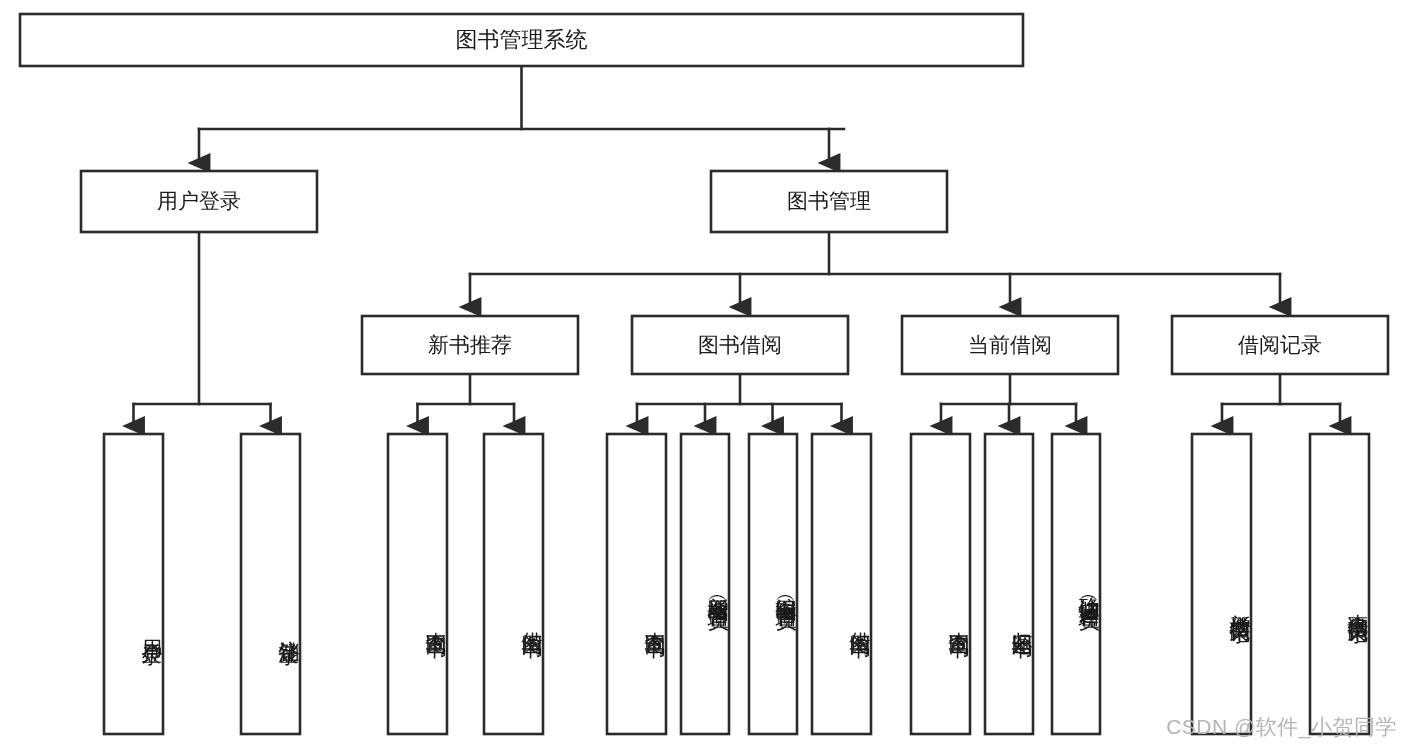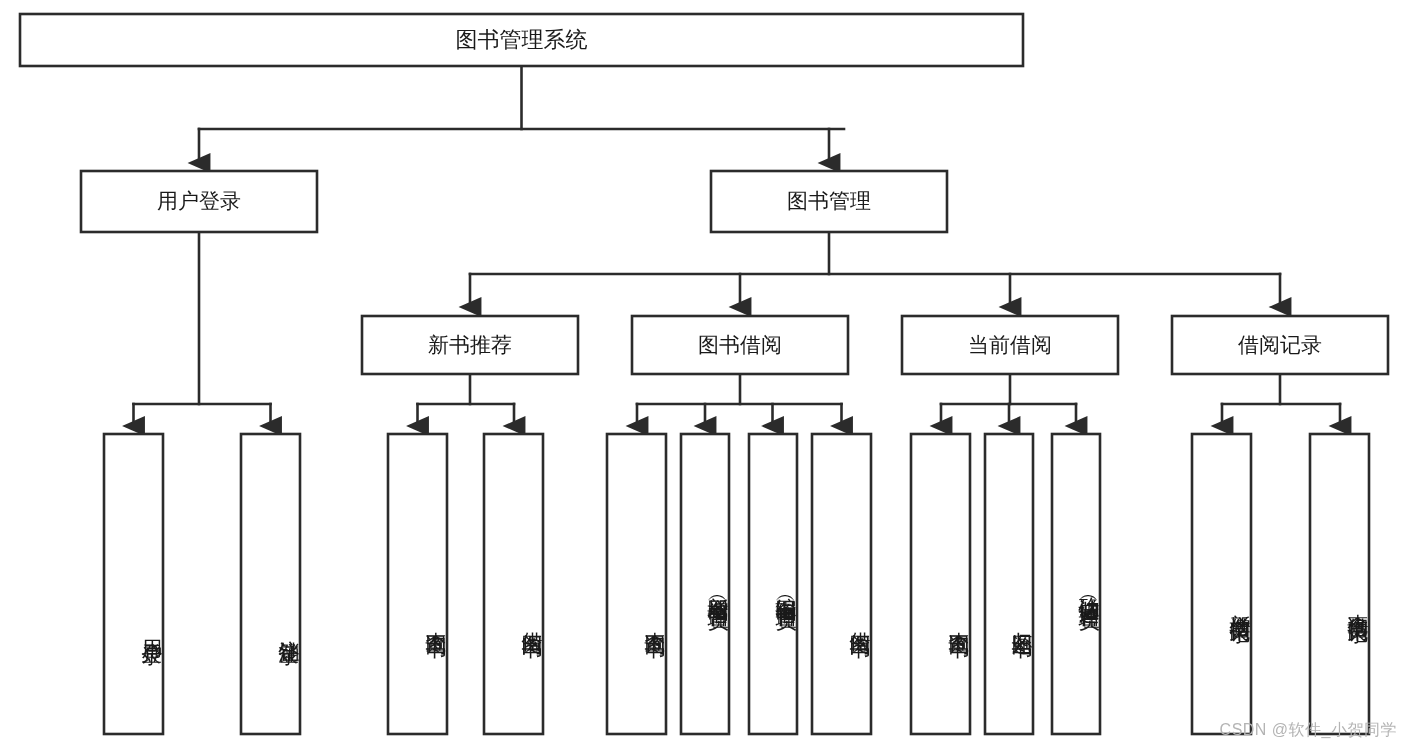--- a/index.html
+++ b/index.html
@@ -61,21 +61,21 @@
     align-items: flex-start;
     justify-content: center;
     pointer-events: none;
     user-select: none;
   }
   .watermark {
     position: absolute;
     right: 8px;
     bottom: 6px;
     font-family: "Liberation Sans", "DejaVu Sans", sans-serif;
-    font-size: 16px;
+    font-size: 21px;
     color: #b4b4b4;
     letter-spacing: 0.5px;
     white-space: nowrap;
     text-align: right;
   }
 </style>
 </head>
 <body>
 
 <div id="diagram-root">

